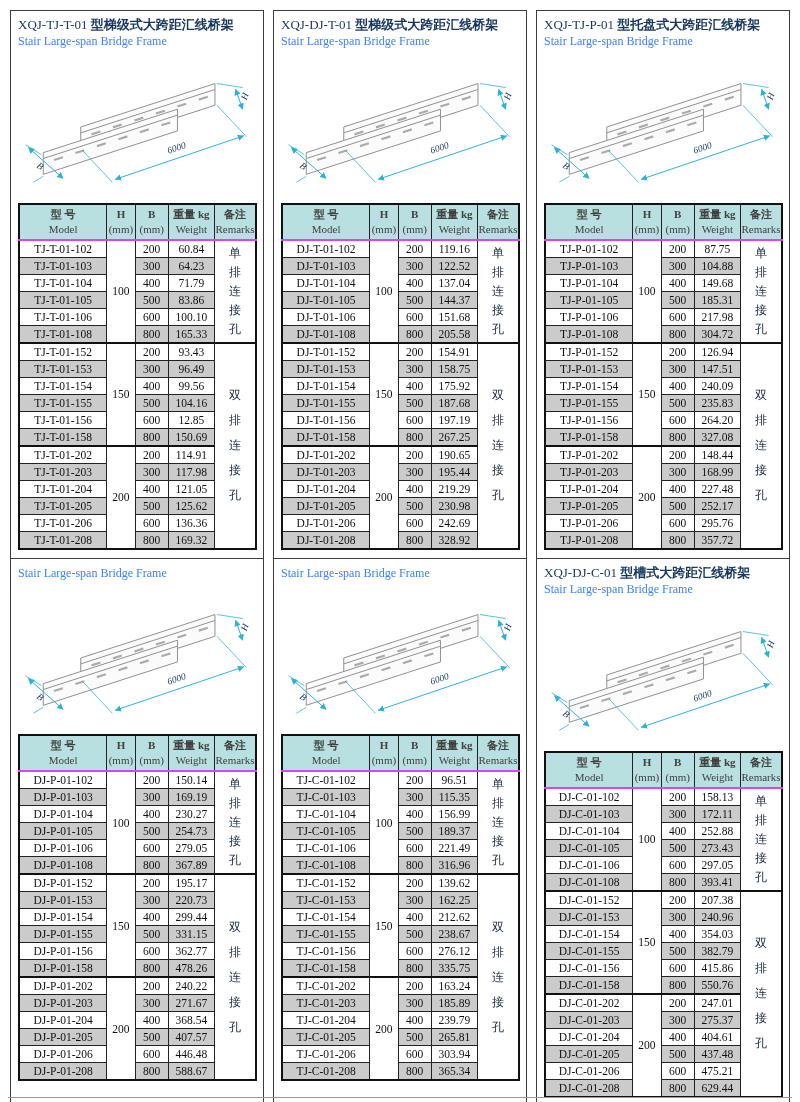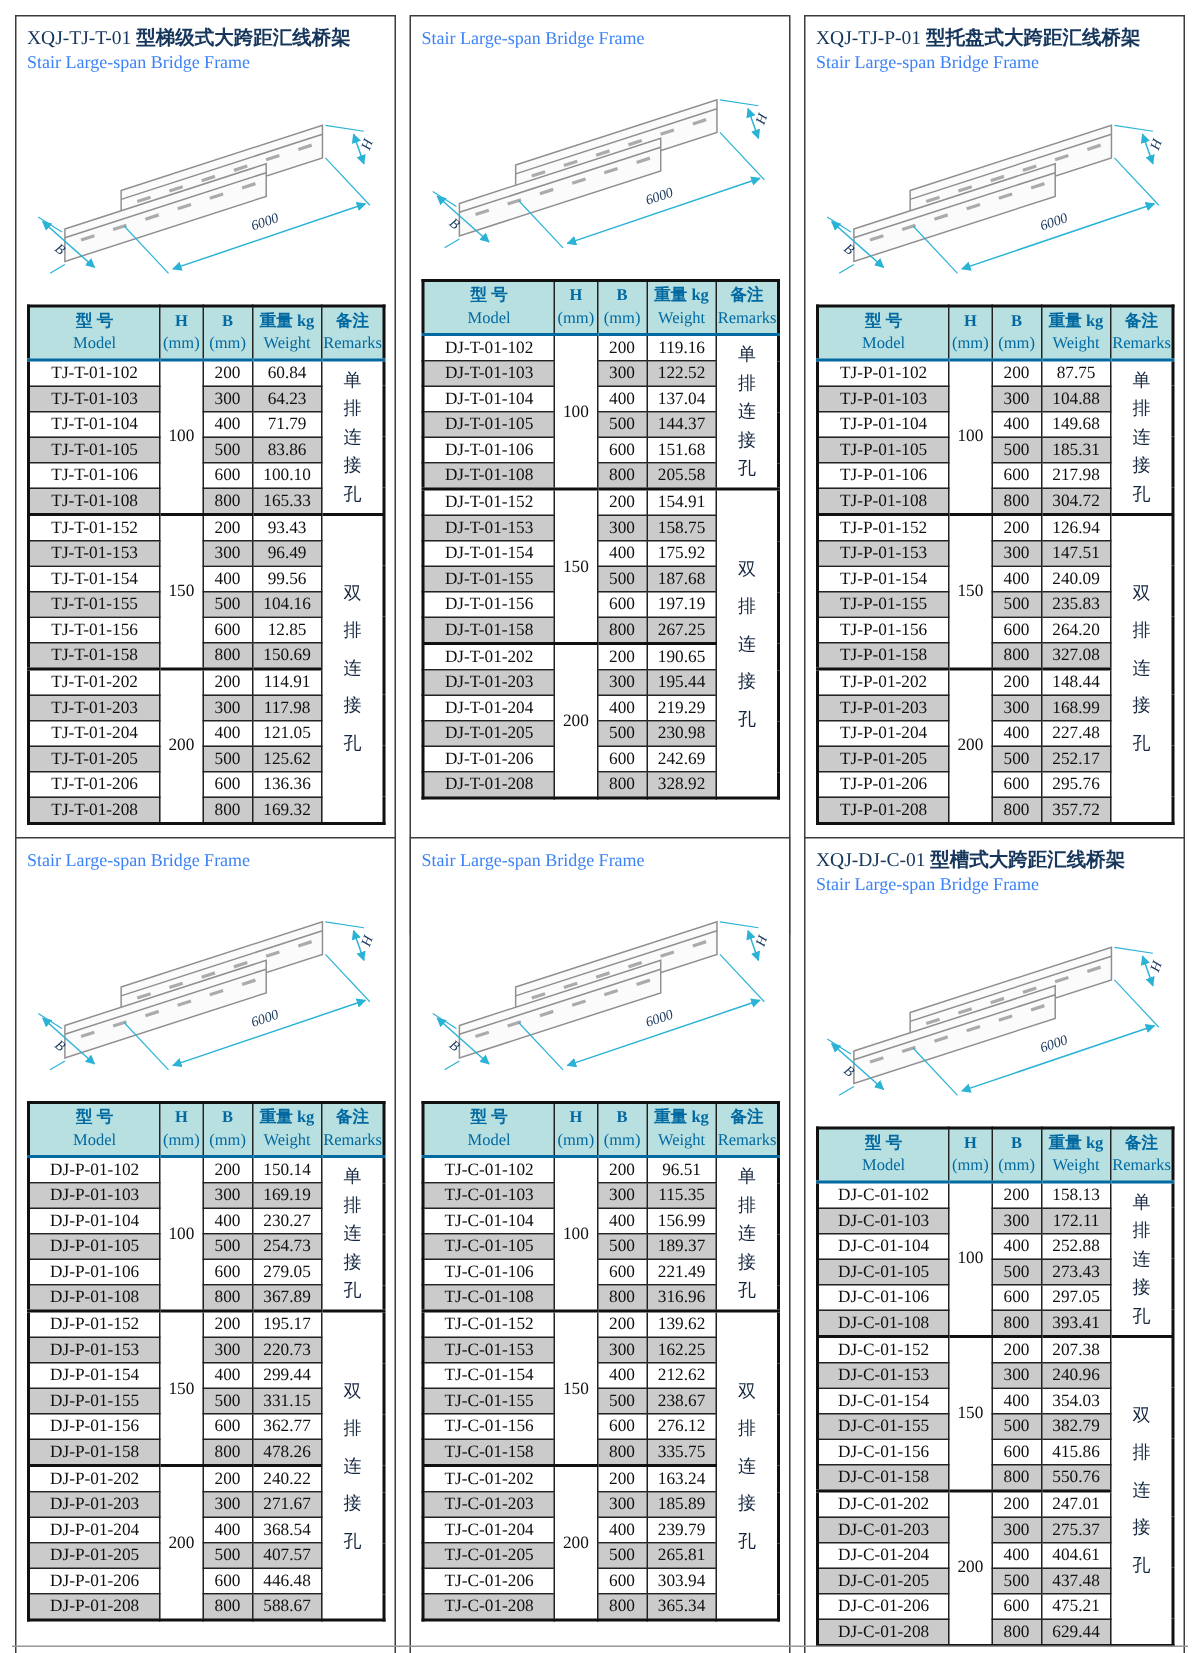--- a/index.html
+++ b/index.html
@@ -22,21 +22,21 @@
   .title{font-size:13px;color:#16365c;line-height:1.25;white-space:nowrap;}
   .title .cn{font-weight:700;}
   .subtitle{font-size:12px;color:#3b82f6;line-height:1.2;margin-top:1px;}
   .drawing{height:150px;margin:1px 0 3px 0;}
   table.tbl{
     width:100%;border-collapse:collapse;table-layout:fixed;
     border:2px solid #111;
   }
   .tbl th,.tbl td{border:1px solid #222;text-align:center;padding:0;}
   .tbl thead th{
-    background:#b8e0e0;color:#0369a1;border-bottom:2px solid #0369a1;
+    background:#b8e0e0;color:#404040;border-bottom:2px solid #d946ef;
     padding:2px 0;
   }
   .tbl thead .cnh{font-size:11px;font-weight:700;line-height:15px;}
   .tbl thead .enh{font-size:11px;font-weight:400;line-height:15px;font-family:"Liberation Serif",serif;}
   .tbl td{
     height:16px;font-size:11.5px;line-height:16px;color:#101010;
     font-family:"Liberation Serif",serif;background:#fff;
   }
   tr.stripe td{background:#cbcbcb;}
   td.hcell{background:#fff !important;font-size:11.5px;}
@@ -238,20 +238,21 @@
           <tr class="stripe">
             <td>TJ-T-01-208</td>
             <td>800</td>
             <td>169.32</td>
           </tr>
         </tbody>
     </table>
   </section>
 
   <section class="panel">
+    <div class="title"><span class="code">XQJ-DJ-T-01</span> <span class="cn">型梯级式大跨距汇线桥架</span></div>
     <div class="subtitle">Stair Large-span Bridge Frame</div>
     <div class="drawing">
   <svg viewBox="0 0 240 152" width="240" height="150" xmlns="http://www.w3.org/2000/svg">
     <defs>
       <marker id="ah1" viewBox="0 0 10 10" refX="9" refY="5" markerWidth="6.5" markerHeight="6.5" orient="auto-start-reverse">
         <path d="M0 0 L10 5 L0 10 z" fill="#2bb3d6"></path>
       </marker>
     </defs>
     <g>
       <line x1="81.0" y1="89.8" x2="43.0" y2="103.8" stroke="#9b9b9b" stroke-width="3"></line>

